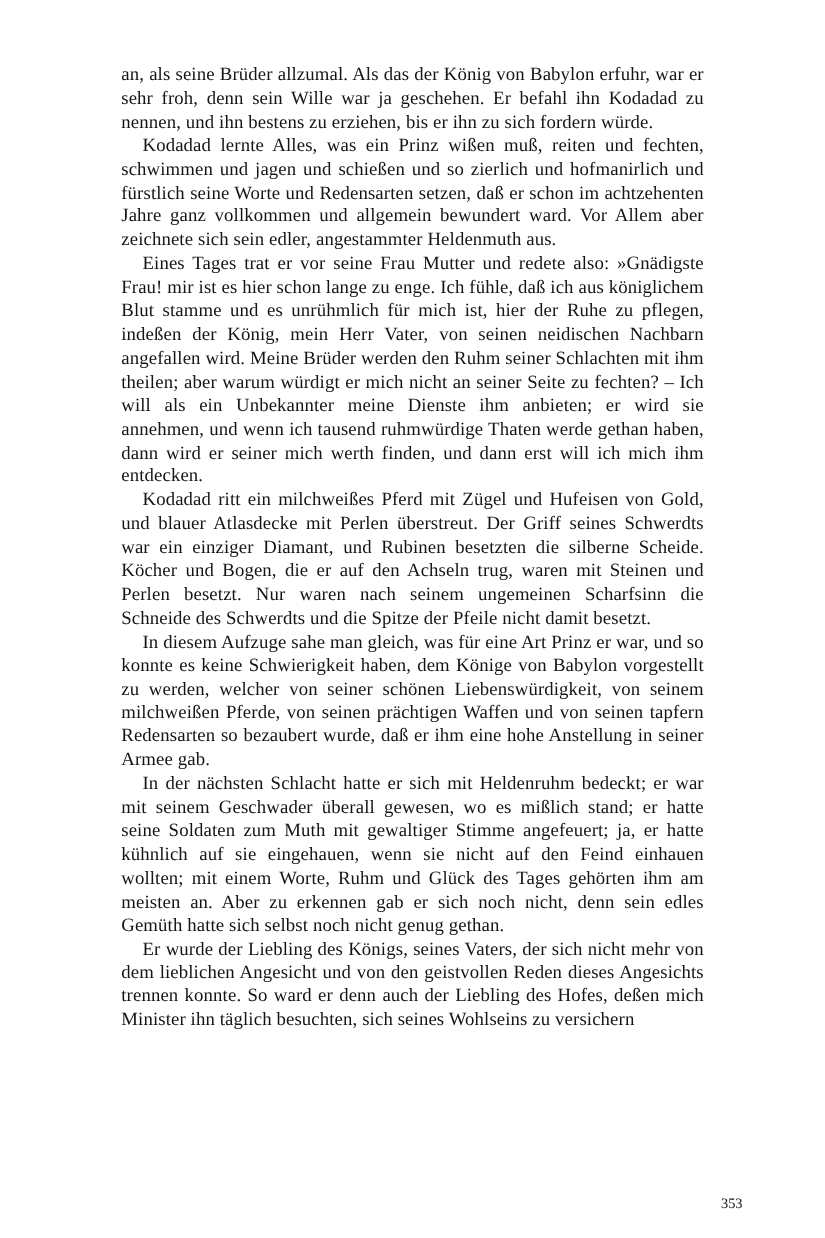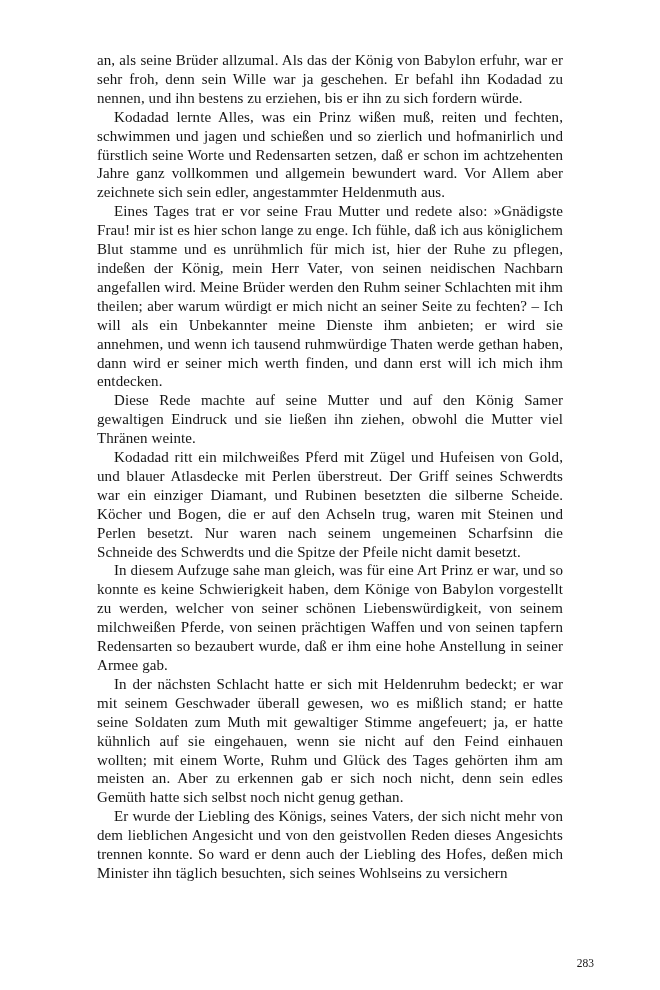--- a/index.html
+++ b/index.html
@@ -44,20 +44,19 @@
   }
 </style>
 </head>
 <body>
 
 <div class="book-page">
   <div class="text-block">
     <p>an, als seine Brüder allzumal. Als das der König von Babylon erfuhr, war er sehr froh, denn sein Wille war ja geschehen. Er befahl ihn Kodadad zu nennen, und ihn bestens zu erziehen, bis er ihn zu sich fordern würde.</p>
     <p class="indent">Kodadad lernte Alles, was ein Prinz wißen muß, reiten und fechten, schwimmen und jagen und schießen und so zierlich und hofmanirlich und fürstlich seine Worte und Redensarten setzen, daß er schon im achtzehenten Jahre ganz vollkommen und allgemein bewundert ward. Vor Allem aber zeichnete sich sein edler, angestammter Heldenmuth aus.</p>
     <p class="indent">Eines Tages trat er vor seine Frau Mutter und redete also: »Gnädigste Frau! mir ist es hier schon lange zu enge. Ich fühle, daß ich aus königlichem Blut stamme und es unrühmlich für mich ist, hier der Ruhe zu pflegen, indeßen der König, mein Herr Vater, von seinen neidischen Nachbarn angefallen wird. Meine Brüder werden den Ruhm seiner Schlachten mit ihm theilen; aber warum würdigt er mich nicht an seiner Seite zu fechten? – Ich will als ein Unbekannter meine Dienste ihm anbieten; er wird sie annehmen, und wenn ich tausend ruhmwürdige Thaten werde gethan haben, dann wird er seiner mich werth finden, und dann erst will ich mich ihm entdecken.</p>
-    <p class="indent">Diese Rede machte auf seine Mutter und auf den König Samer gewaltigen Eindruck und sie ließen ihn ziehen, obwohl die Mutter viel Thränen weinte.</p>
     <p class="indent">Kodadad ritt ein milchweißes Pferd mit Zügel und Hufeisen von Gold, und blauer Atlasdecke mit Perlen überstreut. Der Griff seines Schwerdts war ein einziger Diamant, und Rubinen besetzten die silberne Scheide. Köcher und Bogen, die er auf den Achseln trug, waren mit Steinen und Perlen besetzt. Nur waren nach seinem ungemeinen Scharfsinn die Schneide des Schwerdts und die Spitze der Pfeile nicht damit besetzt.</p>
     <p class="indent">In diesem Aufzuge sahe man gleich, was für eine Art Prinz er war, und so konnte es keine Schwierigkeit haben, dem Könige von Babylon vorgestellt zu werden, welcher von seiner schönen Liebenswürdigkeit, von seinem milchweißen Pferde, von seinen prächtigen Waffen und von seinen tapfern Redensarten so bezaubert wurde, daß er ihm eine hohe Anstellung in seiner Armee gab.</p>
     <p class="indent">In der nächsten Schlacht hatte er sich mit Heldenruhm bedeckt; er war mit seinem Geschwader überall gewesen, wo es mißlich stand; er hatte seine Soldaten zum Muth mit gewaltiger Stimme angefeuert; ja, er hatte kühnlich auf sie eingehauen, wenn sie nicht auf den Feind einhauen wollten; mit einem Worte, Ruhm und Glück des Tages gehörten ihm am meisten an. Aber zu erkennen gab er sich noch nicht, denn sein edles Gemüth hatte sich selbst noch nicht genug gethan.</p>
     <p class="indent">Er wurde der Liebling des Königs, seines Vaters, der sich nicht mehr von dem lieblichen Angesicht und von den geistvollen Reden dieses Angesichts trennen konnte. So ward er denn auch der Liebling des Hofes, deßen mich Minister ihn täglich besuchten, sich seines Wohlseins zu versichern</p>
   </div>
-  <div class="page-number">283</div>
+  <div class="page-number">353</div>
 </div>
 
 </body></html>

